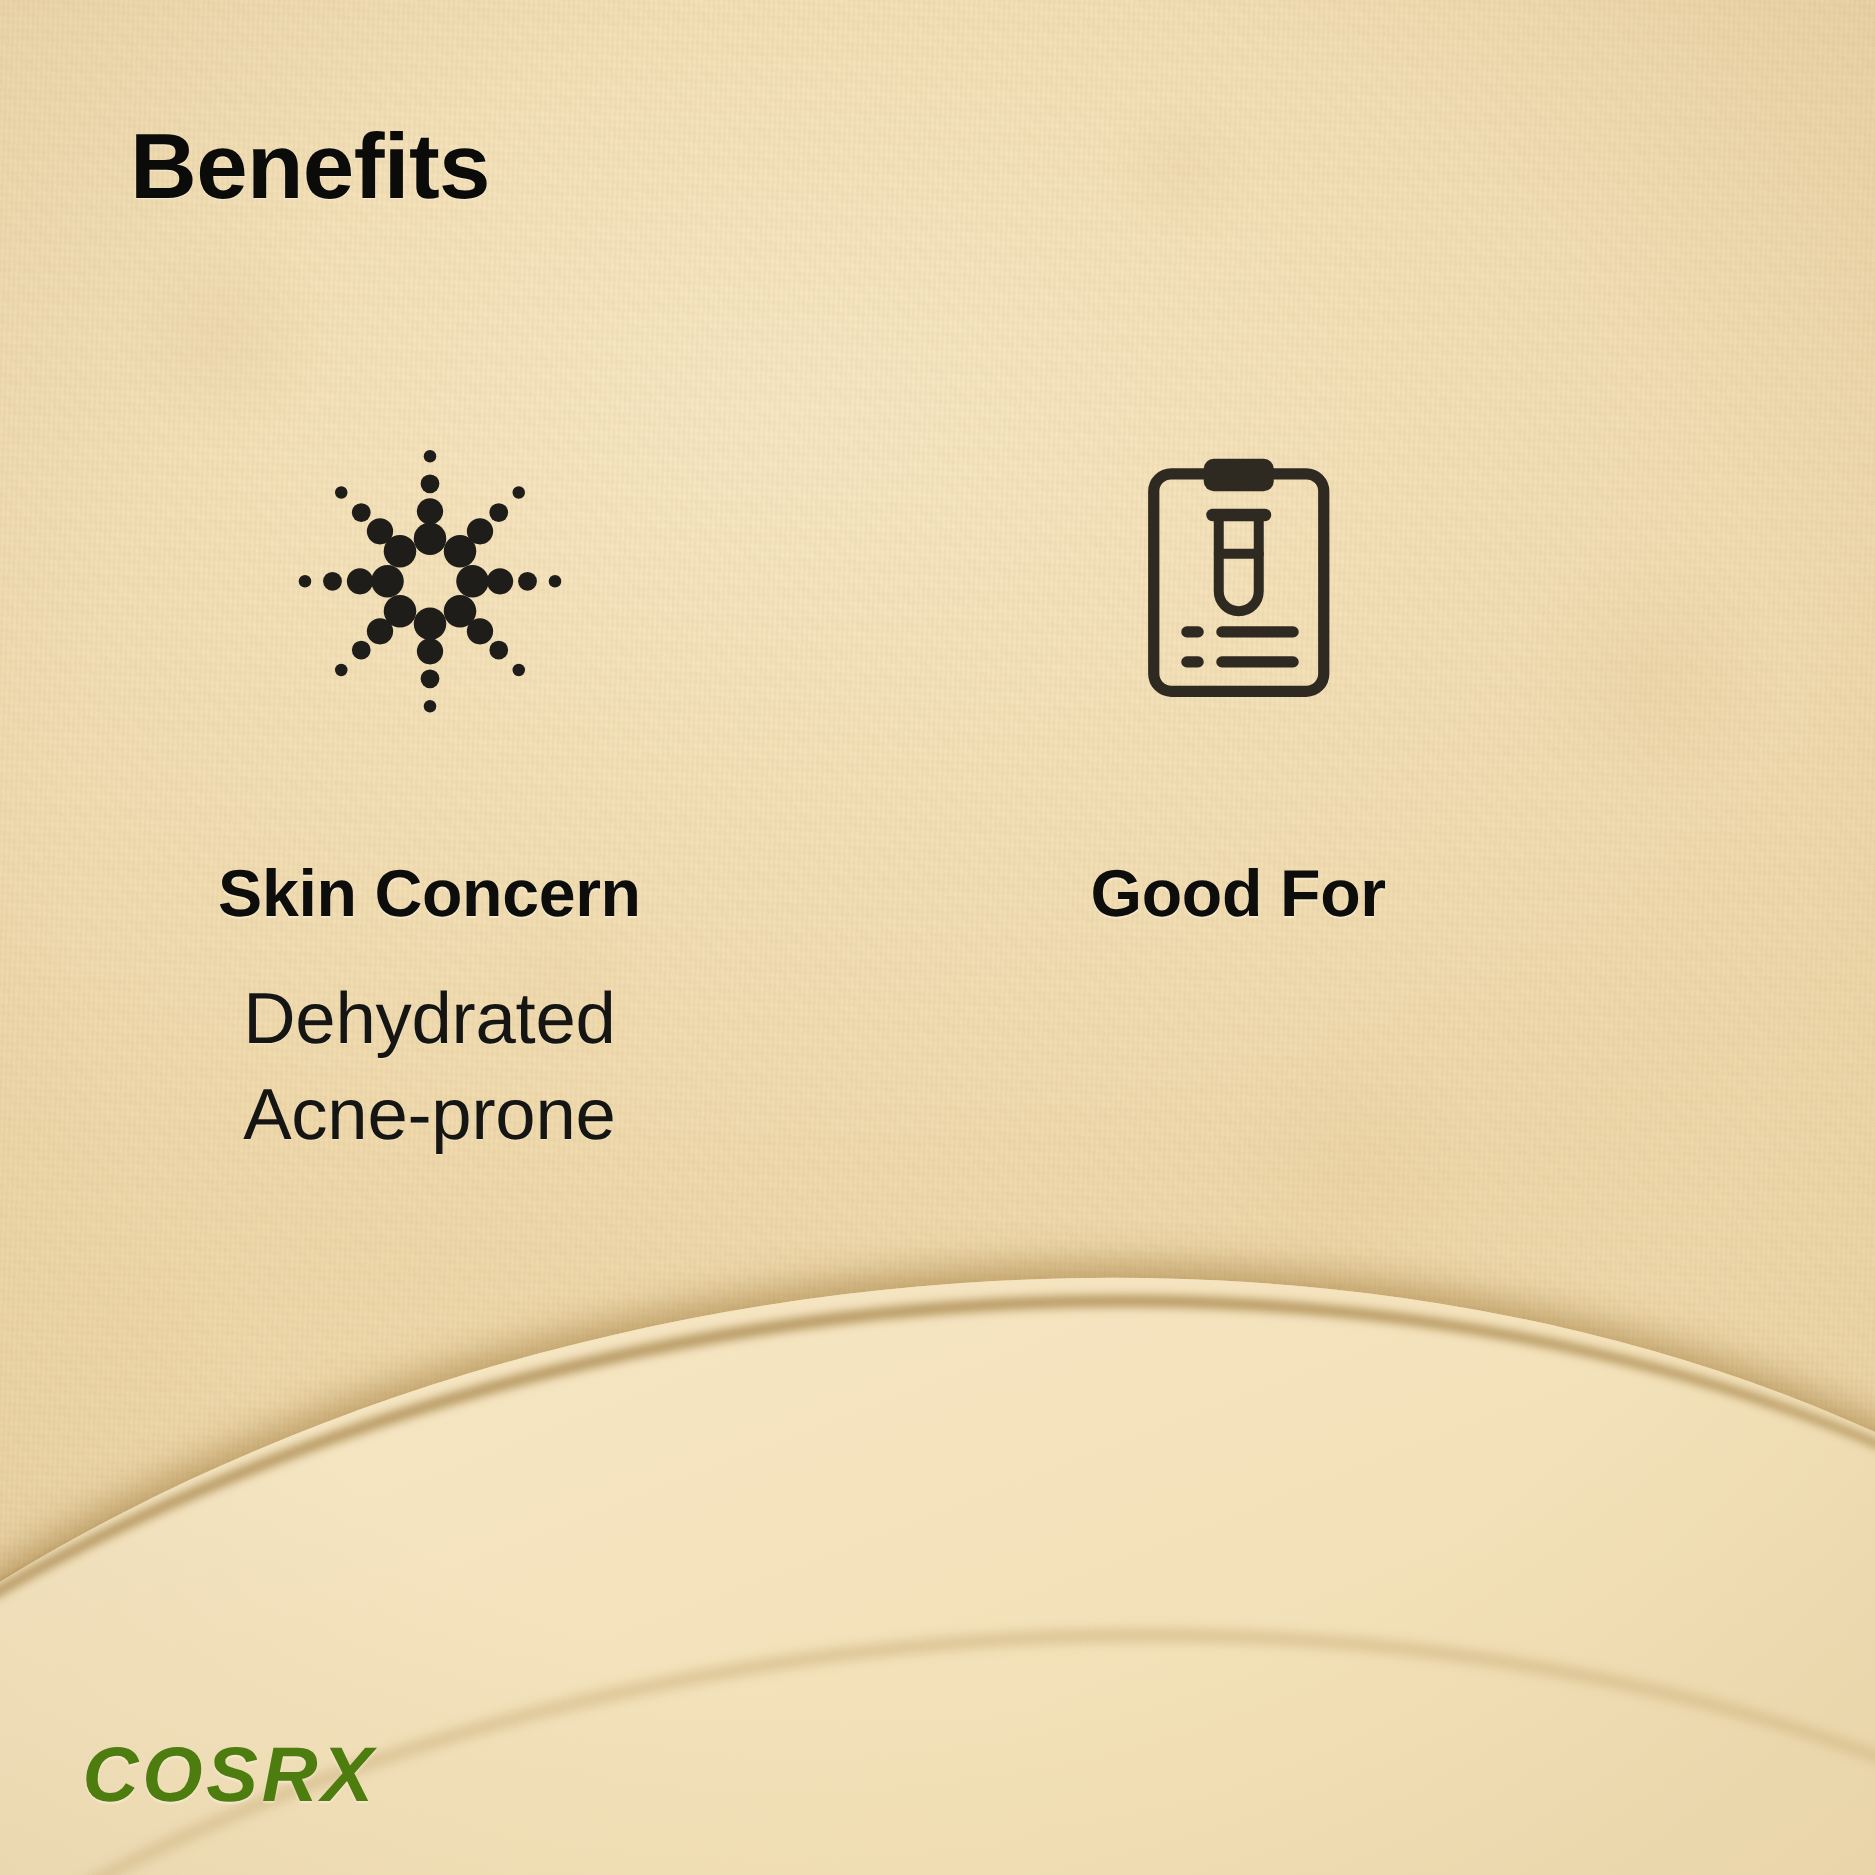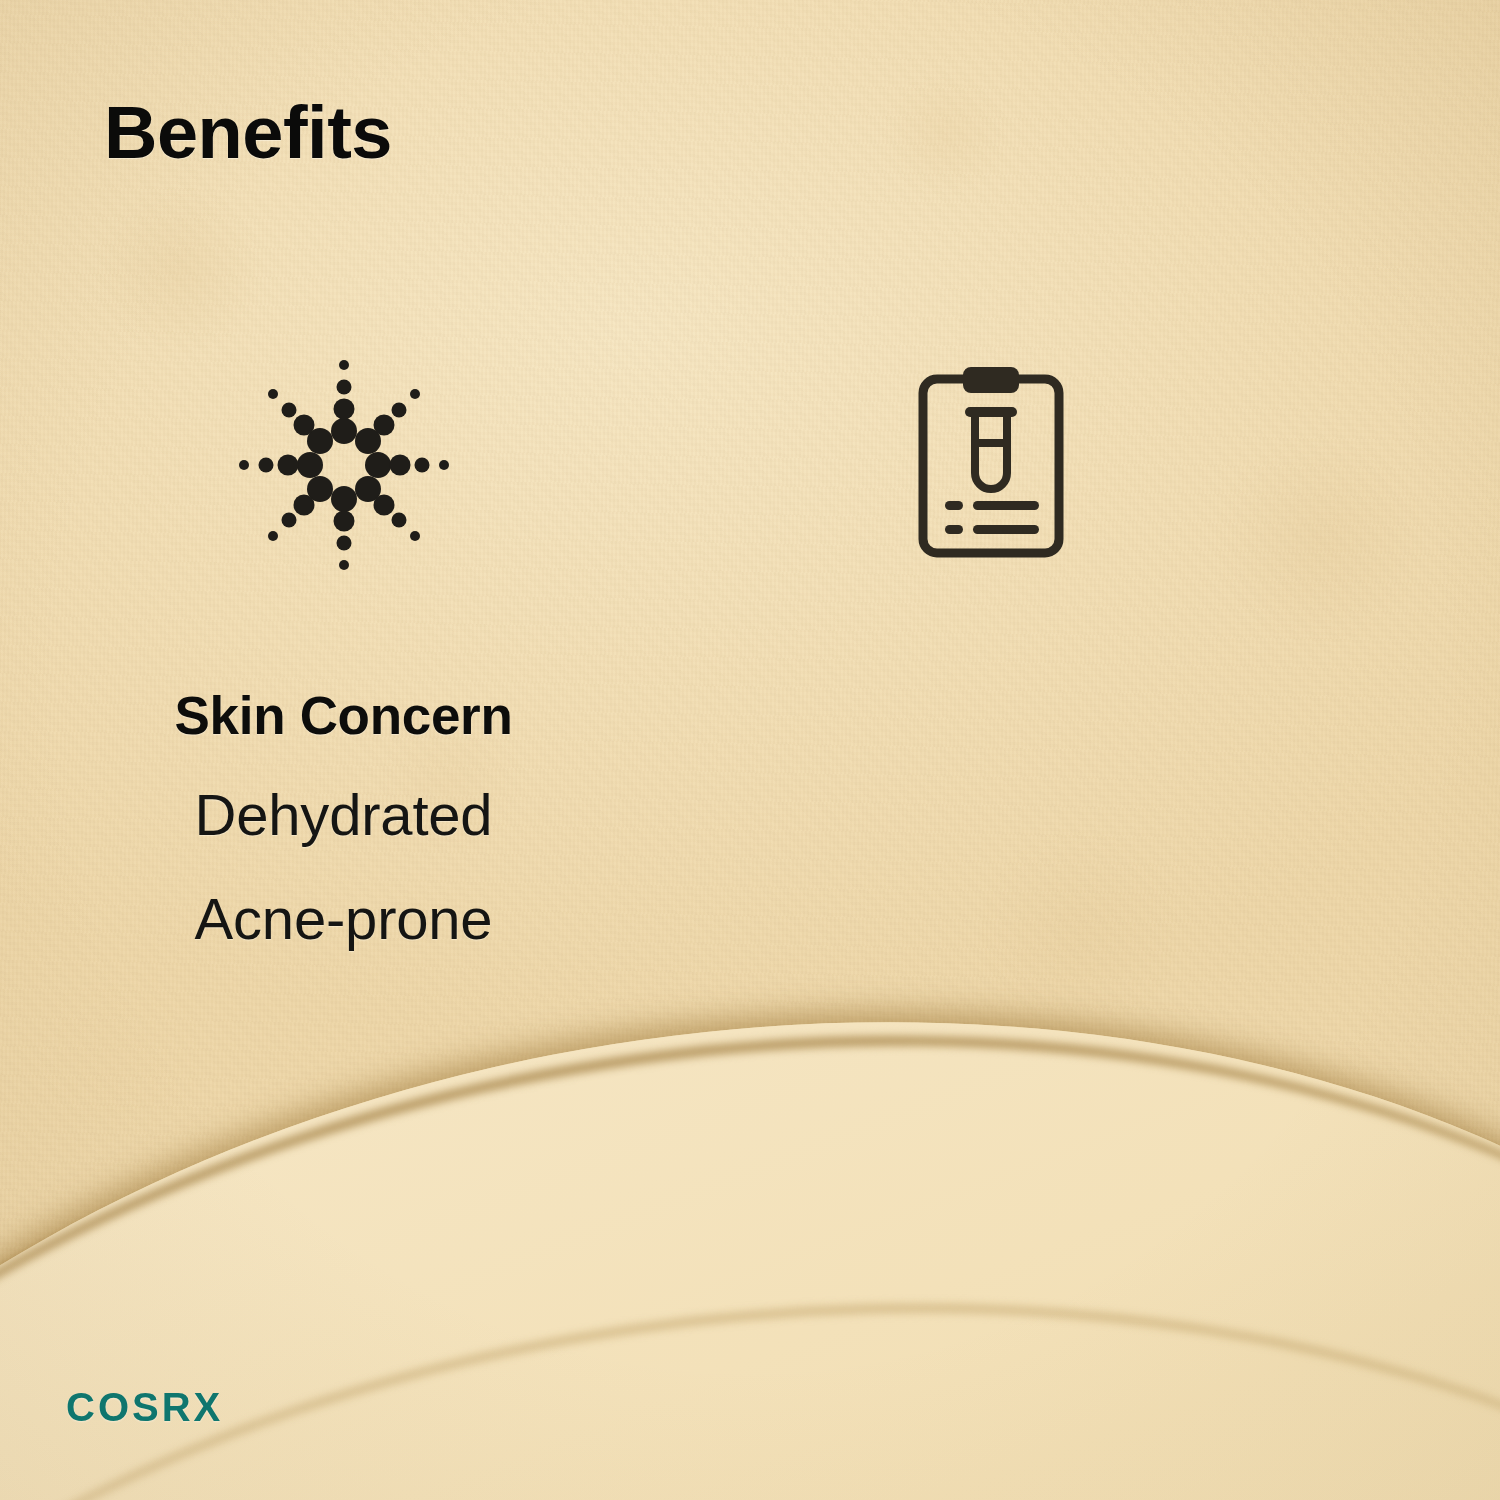--- a/index.html
+++ b/index.html
@@ -134,41 +134,41 @@
     color: #0d0d0b;
     letter-spacing: -0.3px;
     text-shadow: 0 1px 1px rgba(255,250,235,.5);
   }
 
   .item-list {
     margin-top: 30px;
     display: flex;
     flex-direction: column;
     align-items: center;
-    gap: 27px;
   }
   .item {
     font-size: 58px;
     font-weight: 300;
     color: #151513;
     line-height: 1.33;
     letter-spacing: -0.2px;
     white-space: nowrap;
     text-shadow: 0 1px 1px rgba(255,250,235,.45);
   }
 
   .brand-logo {
     position: absolute;
     left: 66px;
     top: 1385px;
-    font-size: 40px;
+    font-size: 62px;
     font-weight: 700;
     letter-spacing: 3px;
-    color: #0f766e;
+    color: #4d7c0f;
     text-shadow: 0 1px 2px rgba(255,250,235,.5);
+    font-style: italic;
   }
 </style>
 </head>
 <body>
 
 <div id="canvas">
 
   <div class="bg-base"></div>
   <div class="bg-noise"></div>
   <div class="bg-mottle"></div>
@@ -259,20 +259,21 @@
 
             <rect x="54" y="42" width="52" height="10" rx="5" fill="#2f2a21"></rect>
 
             <rect x="34" y="136" width="18" height="9" rx="4.5" fill="#2f2a21"></rect>
             <rect x="62" y="136" width="66" height="9" rx="4.5" fill="#2f2a21"></rect>
             <rect x="34" y="160" width="18" height="9" rx="4.5" fill="#2f2a21"></rect>
             <rect x="62" y="160" width="66" height="9" rx="4.5" fill="#2f2a21"></rect>
           </svg>
         </div>
 
+        <div class="col-heading">Good For</div>
 
       </div>
 
     </div>
 
     <div class="brand-logo">COSRX</div>
 
   </div>
 </div>
 

